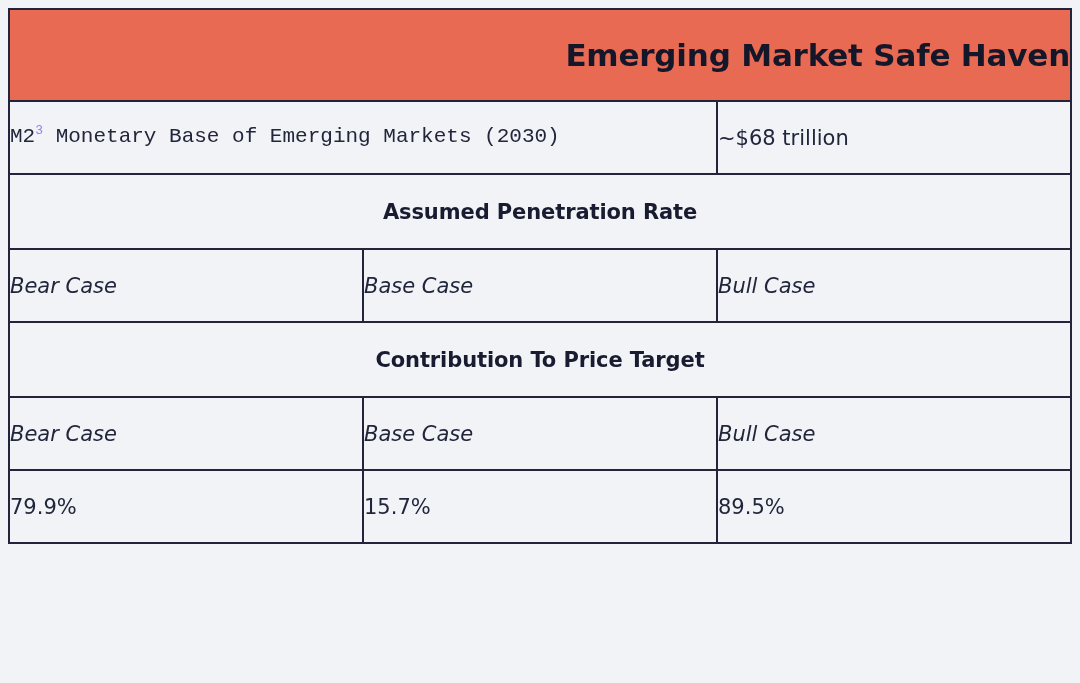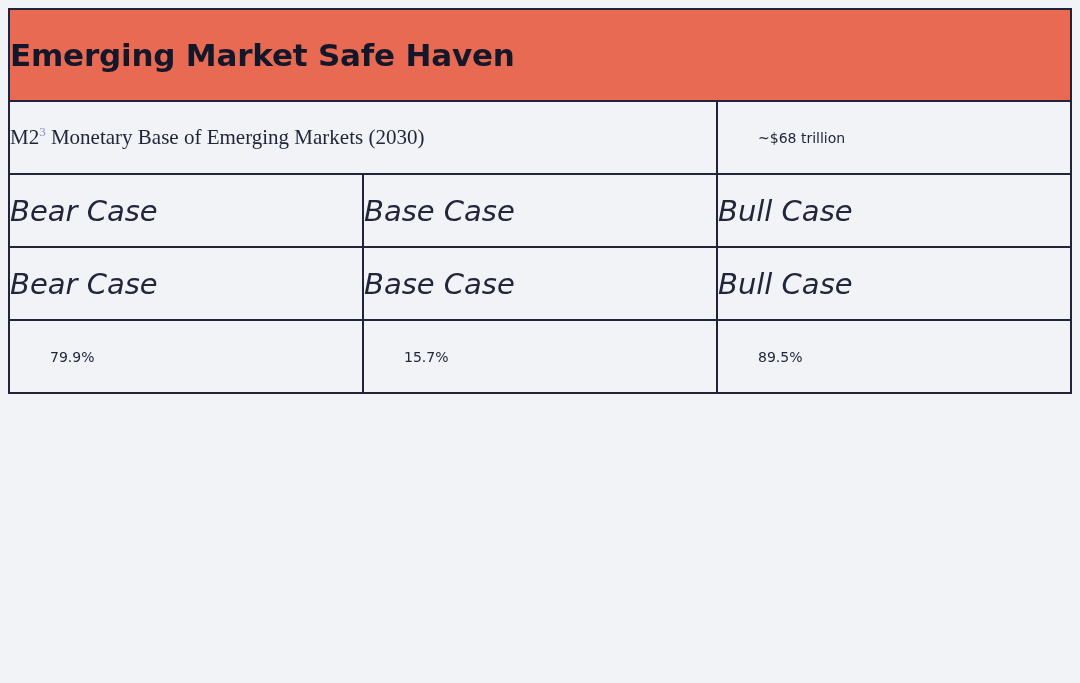--- a/index.html
+++ b/index.html
@@ -35,21 +35,21 @@
     border: 2px solid #21243B;
     background: #F1F3F7;
     padding: 0;
     vertical-align: middle;
   }
 
   
   .title-cell {
     background: #E86A52 !important;
     height: 90px;
-    text-align: left;
+    text-align: right;
     padding: 0 16px;
   }
   .title-text {
     font-family: "DejaVu Sans", "Liberation Sans", sans-serif;
     font-size: 31px;
     font-weight: 700;
     color: #141729;
     letter-spacing: -0.2px;
     line-height: 1.1;
   }
@@ -68,39 +68,38 @@
     letter-spacing: -0.1px;
   }
 
   
   .data-cell {
     height: 71px;
     text-align: left;
     padding: 0 22px;
   }
   .label-text {
-    font-family: Liberation Serif, serif;
+    font-family: Liberation Mono, monospace;
     font-size: 21px;
     font-weight: 400;
     color: #22263B;
     line-height: 1.25;
   }
   .case-label {
     font-style: italic;
-    font-size: 29px;
+    font-size: 21px;
     font-weight: 400;
     color: #22263B;
     font-family: "DejaVu Sans", "Liberation Sans", sans-serif;
   }
   .value-text {
     font-family: "DejaVu Sans", "Liberation Sans", sans-serif;
-    font-size: 14px;
+    font-size: 21px;
     font-weight: 400;
     color: #22263B;
-    padding-left: 40px;
   }
 
   .footnote-ref {
     font-size: 13px;
     vertical-align: super;
     line-height: 0;
     color: #8E84E8;
     font-weight: 400;
     text-decoration: none;
   }
@@ -132,34 +131,44 @@
 
       <tr>
         <td class="data-cell" colspan="2">
           <span class="label-text"><span>M2</span><sup class="footnote-ref">3</sup><span> Monetary Base of Emerging Markets (2030)</span></span>
         </td>
         <td class="data-cell">
           <span class="value-text">~$68 trillion</span>
         </td>
       </tr>
 
+      <tr>
+        <td class="section-cell" colspan="3">
+          <span class="section-text">Assumed Penetration Rate</span>
+        </td>
+      </tr>
 
       <tr>
         <td class="data-cell">
           <span class="case-label">Bear Case</span>
         </td>
         <td class="data-cell">
           <span class="case-label">Base Case</span>
         </td>
         <td class="data-cell">
           <span class="case-label">Bull Case</span>
         </td>
       </tr>
 
 
+      <tr>
+        <td class="section-cell" colspan="3">
+          <span class="section-text">Contribution To Price Target</span>
+        </td>
+      </tr>
 
       <tr>
         <td class="data-cell">
           <span class="case-label">Bear Case</span>
         </td>
         <td class="data-cell">
           <span class="case-label">Base Case</span>
         </td>
         <td class="data-cell">
           <span class="case-label">Bull Case</span>

